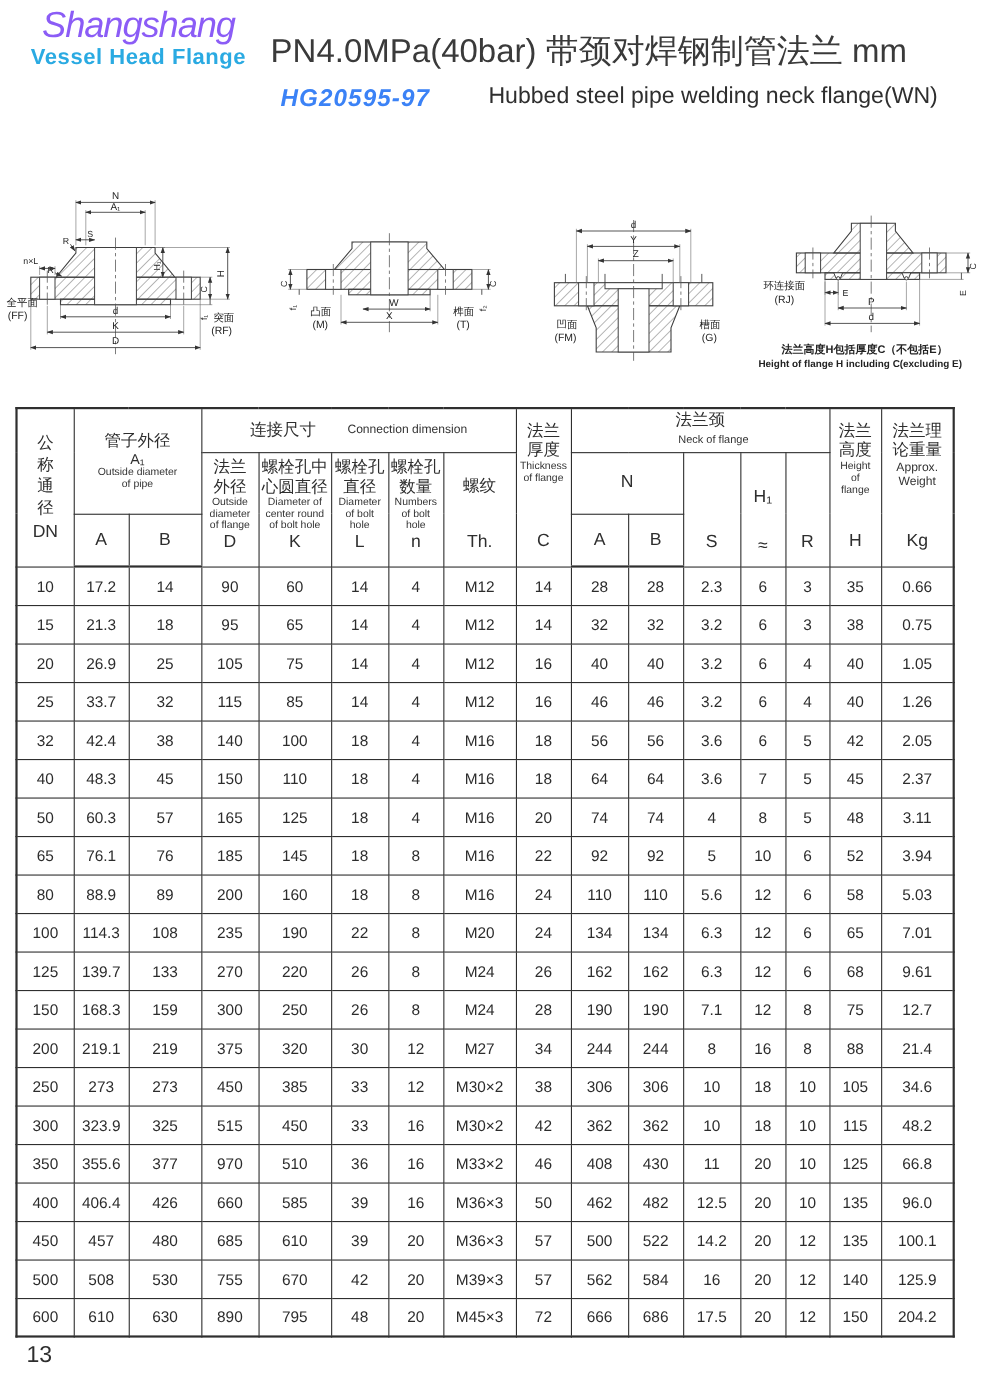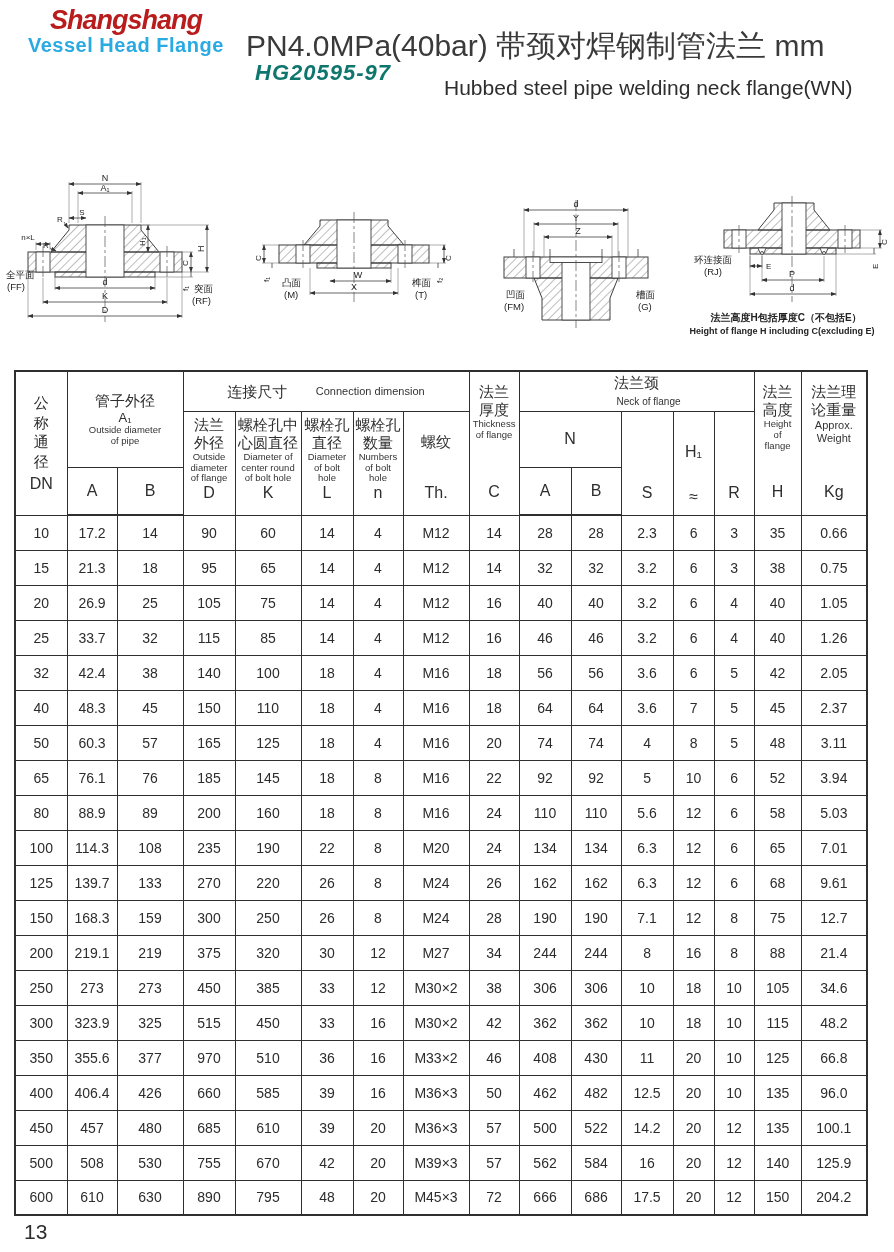--- a/index.html
+++ b/index.html
@@ -1,24 +1,24 @@
 <!DOCTYPE html>
 <html><head>
 <meta charset="utf-8">
 <style>
   * { margin:0; padding:0; box-sizing:border-box; }
   body { width:894px; height:1252px; background:#fff; font-family:"Liberation Sans", sans-serif; color:#2e2e2e; }
   .page { position:relative; width:894px; height:1252px; background:#fff; overflow:hidden; }
 
   
   .brand { position:absolute; left:28px; top:6px; text-align:center; }
-  .brand-name { font-size:27px; font-weight:bold; font-style:italic; color:#b91c1c; letter-spacing:-1px; line-height:1.05; }
+  .brand-name { font-size:33px; font-weight:normal; font-style:italic; color:#8b5cf6; letter-spacing:-1px; line-height:1.05; }
   .brand-tagline { font-size:20px; color:#2aaae2; font-weight:bold; letter-spacing:0.5px; line-height:1.15; }
   .title-main { position:absolute; left:246px; top:26px; font-size:30px; color:#3a3a3a; white-space:nowrap; }
-  .title-standard { position:absolute; left:255px; top:60px; font-size:22px; font-weight:bold; font-style:italic; color:#0f766e; letter-spacing:1px; }
+  .title-standard { position:absolute; left:255px; top:76px; font-size:22px; font-weight:bold; font-style:italic; color:#3b82f6; letter-spacing:1px; }
   .title-sub { position:absolute; left:444px; top:76px; font-size:21px; color:#2e2e2e; white-space:nowrap; }
 
   
   .diagrams { position:absolute; left:0; top:170px; width:894px; height:196px; }
   svg text { font-family:"Liberation Sans", sans-serif; fill:#222; }
   .sh { fill:url(#hatch); stroke:#3f3f3f; stroke-width:1; }
   .wh { fill:#ffffff; stroke:#3f3f3f; stroke-width:0.9; }
   .cl { stroke:#555; stroke-width:0.7; stroke-dasharray:11 3 3 3; fill:none; }
   .dim { stroke:#3f3f3f; stroke-width:0.8; fill:none; }
   .ext { stroke:#6a6a6a; stroke-width:0.55; fill:none; }

